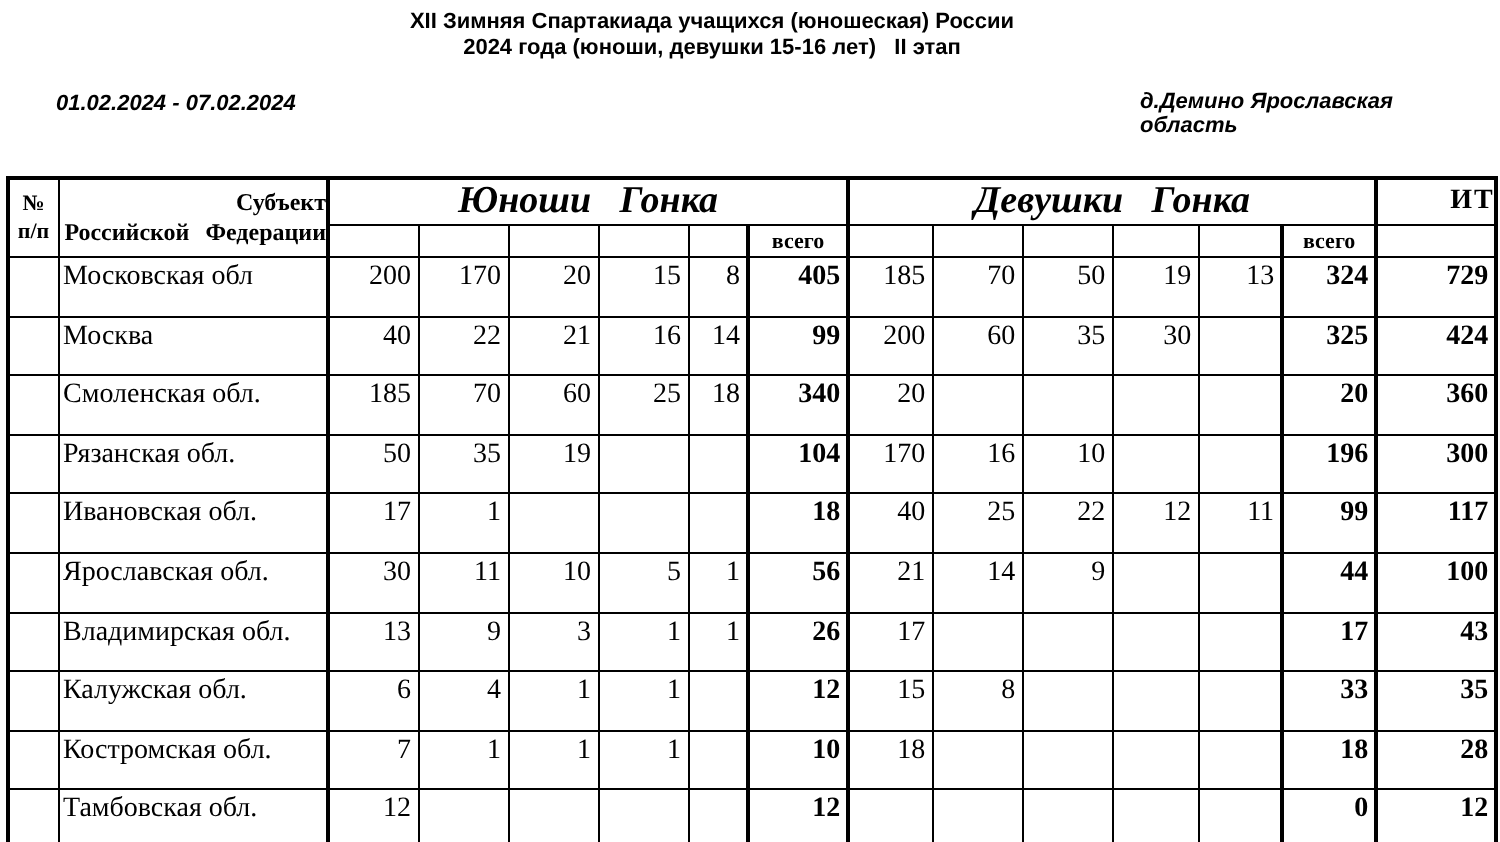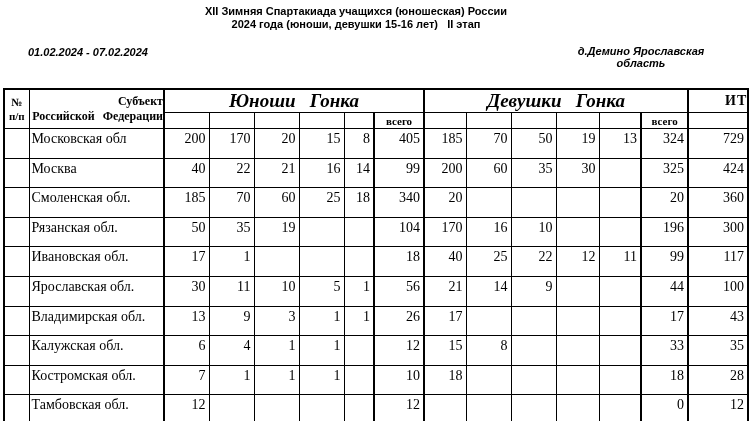--- a/index.html
+++ b/index.html
@@ -15,21 +15,21 @@
     text-align: center; font-weight: bold; font-size: 11px; line-height: 13px;
     color: #000;
   }
   .pre { white-space: pre; }
   .date-range {
     position: absolute; top: 46px; left: 28px;
     font-weight: bold; font-style: italic; font-size: 11px; color: #000;
   }
   .location-block {
     position: absolute; top: 45px; left: 570px; width: 142px;
-    text-align: center; font-weight: bold; font-style: italic;
+    font-weight: bold; font-style: italic;
     font-size: 11px; line-height: 12px; color: #000;
   }
   table.results {
     position: absolute; top: 88px; left: 3px;
     border-collapse: collapse; table-layout: fixed;
     width: 744px;
     border: 2px solid #000;
     border-bottom-width: 3px;
     font-family: "Liberation Serif", serif;
     color: #000;
@@ -38,21 +38,21 @@
   .bl2 { border-left-width: 2px !important; }
   .results thead tr { height: 16px; }
   .results tbody tr { height: 29.6px; }
   th.h-num { font-size: 11px; line-height: 14px; text-align: center; vertical-align: middle; font-weight: bold; }
   th.h-subj { font-size: 12px; line-height: 15px; text-align: right; vertical-align: middle; font-weight: bold; word-spacing: 5px; }
   th.h-group { font-size: 19px; text-align: center; vertical-align: middle; font-weight: bold; white-space: pre; font-style: italic; }
   th.h-vsego { font-size: 11px; text-align: center; vertical-align: middle; font-weight: bold; margin-top: 13px; }
   th.h-itog { font-size: 14px; text-align: center; vertical-align: middle; font-weight: bold; letter-spacing: 1px; padding-left: 36px; }
   td.c-subj { text-align: left; vertical-align: top; font-size: 14px; line-height: 16px; padding: 2px 16px 0 2px; white-space: nowrap; }
   td.c-val { text-align: right; vertical-align: top; font-size: 14px; line-height: 16px; padding: 2px 3px 0 0; }
-  td.c-tot { font-weight: normal; }
+  td.c-tot { font-weight: bold; }
 </style>
 </head>
 <body>
 
 <div class="title-block">
   <div>XII Зимняя Спартакиада учащихся (юношеская) России</div>
   <div class="pre">2024 года (юноши, девушки 15-16 лет)   II этап</div>
 </div>
 
 <div class="date-range">01.02.2024 - 07.02.2024</div>

